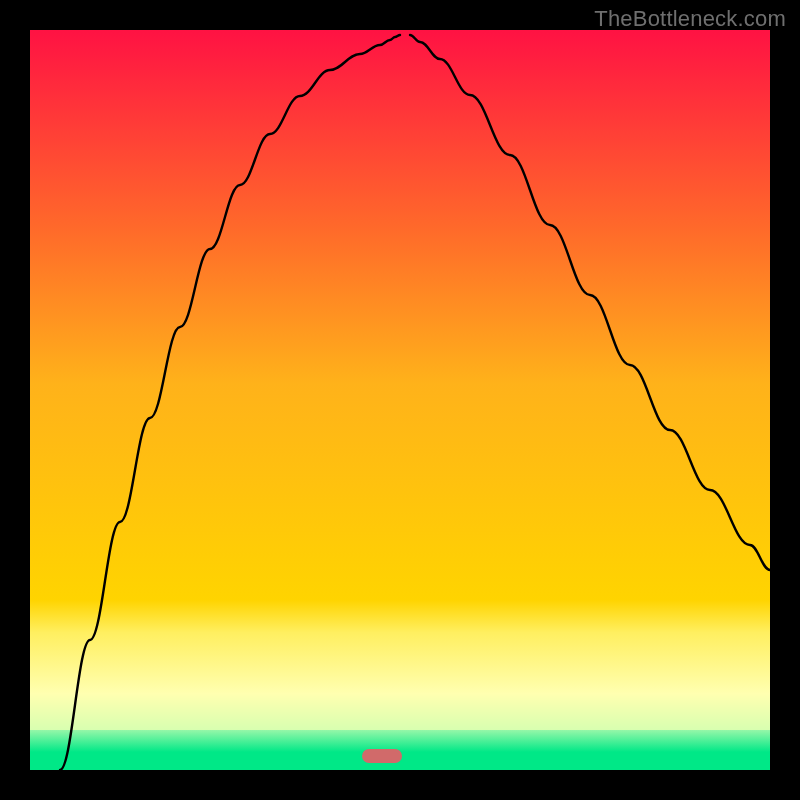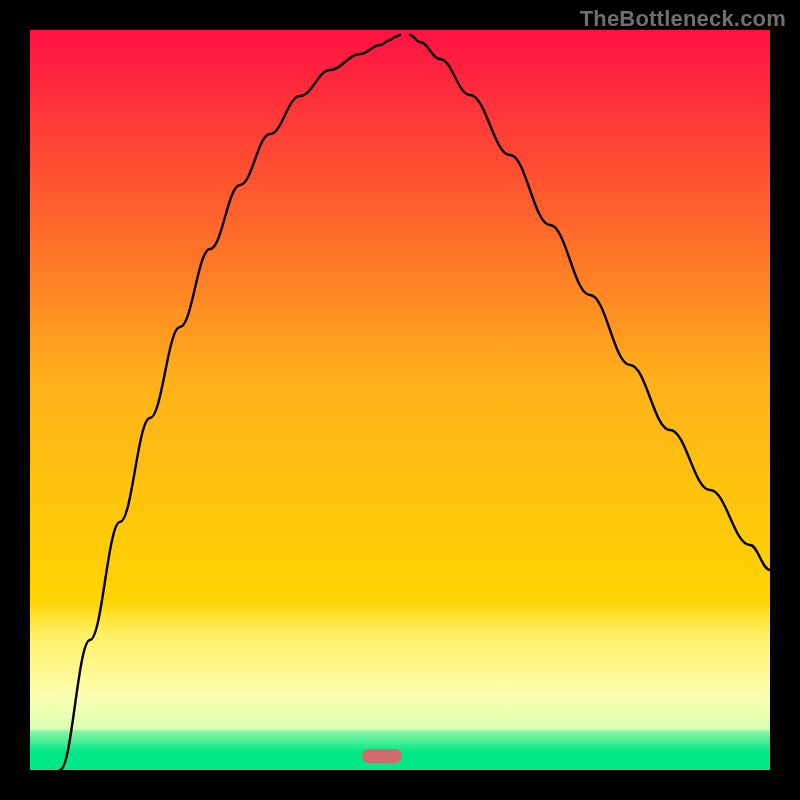--- a/index.html
+++ b/index.html
@@ -31,21 +31,21 @@
     position: absolute;
     left: 0;
     right: 0;
   }
   .watermark {
     position: absolute;
     top: 6px;
     right: 14px;
     color: #6f6f6f;
     font-size: 22px;
-    font-weight: 700;
+    font-weight: 400;
     letter-spacing: 0.2px;
     user-select: none;
   }
   .marker {
     position: absolute;
     width: 40px;
     height: 14px;
     background: #d16a6a;
     border-radius: 7px;
   }

